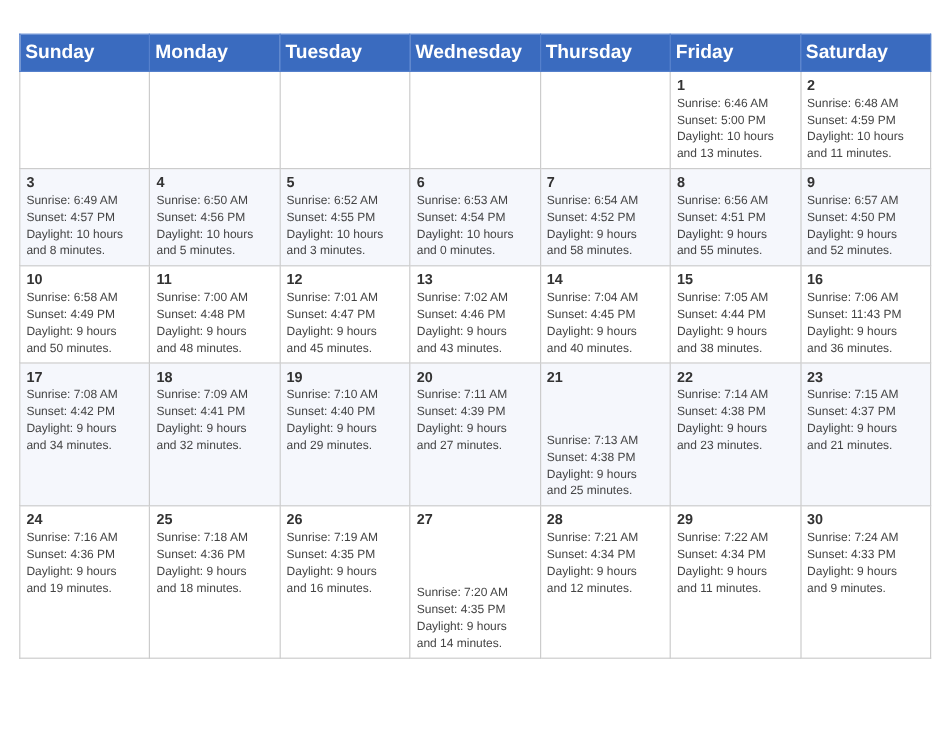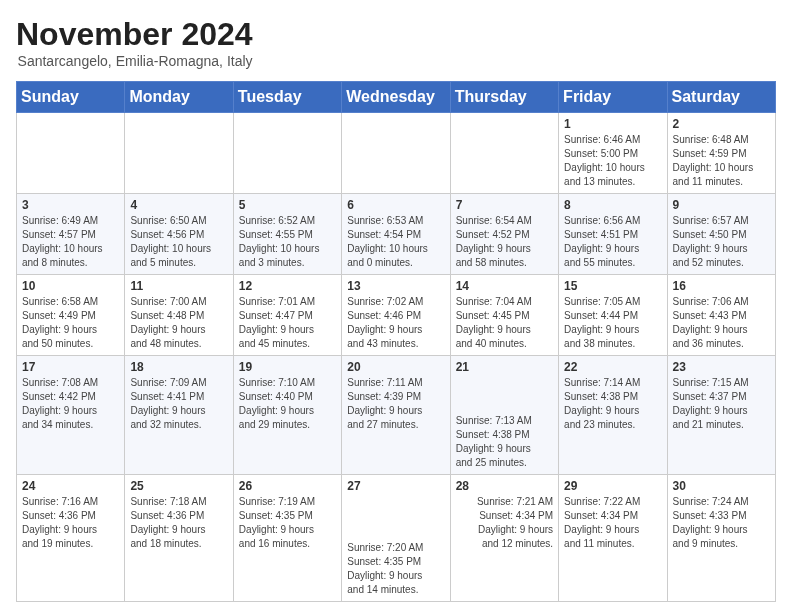--- a/index.html
+++ b/index.html
@@ -73,24 +73,20 @@
       color: #444;
     }
     .empty-cell {
       background-color: #fff !important;
     }
   </style>
 </head>
 <body>
 
 <div class="header">
-  <div class="title-block">
-    <div class="month-title">November 2024</div>
-    <div class="subtitle">Santarcangelo, Emilia-Romagna, Italy</div>
-  </div>
 </div>
 
 <table>
   <thead>
     <tr id="header-row">
         <th>Sunday</th>
         <th>Monday</th>
         <th>Tuesday</th>
         <th>Wednesday</th>
         <th>Thursday</th>
@@ -210,21 +206,21 @@
         <td>
           <span class="day-num">15</span>
           <div class="day-info" style="white-space: pre-line;">Sunrise: 7:05 AM
 Sunset: 4:44 PM
 Daylight: 9 hours
 and 38 minutes.</div>
         </td>
         <td>
           <span class="day-num">16</span>
           <div class="day-info" style="white-space: pre-line;">Sunrise: 7:06 AM
-Sunset: 4:43 PM
+Sunset: 11:43 PM
 Daylight: 9 hours
 and 36 minutes.</div>
         </td>
       </tr>
       <tr>
         <td>
           <span class="day-num">17</span>
           <div class="day-info" style="white-space: pre-line;">Sunrise: 7:08 AM
 Sunset: 4:42 PM
 Daylight: 9 hours
@@ -297,21 +293,21 @@
         </td>
         <td>
           <span class="day-num">27</span>
           <div class="day-info" style="white-space: pre-line; margin-top: 48px;">Sunrise: 7:20 AM
 Sunset: 4:35 PM
 Daylight: 9 hours
 and 14 minutes.</div>
         </td>
         <td>
           <span class="day-num">28</span>
-          <div class="day-info" style="white-space: pre-line; text-align: right;">Sunrise: 7:21 AM
+          <div class="day-info" style="white-space: pre-line;">Sunrise: 7:21 AM
 Sunset: 4:34 PM
 Daylight: 9 hours
 and 12 minutes.</div>
         </td>
         <td>
           <span class="day-num">29</span>
           <div class="day-info" style="white-space: pre-line;">Sunrise: 7:22 AM
 Sunset: 4:34 PM
 Daylight: 9 hours
 and 11 minutes.</div>

